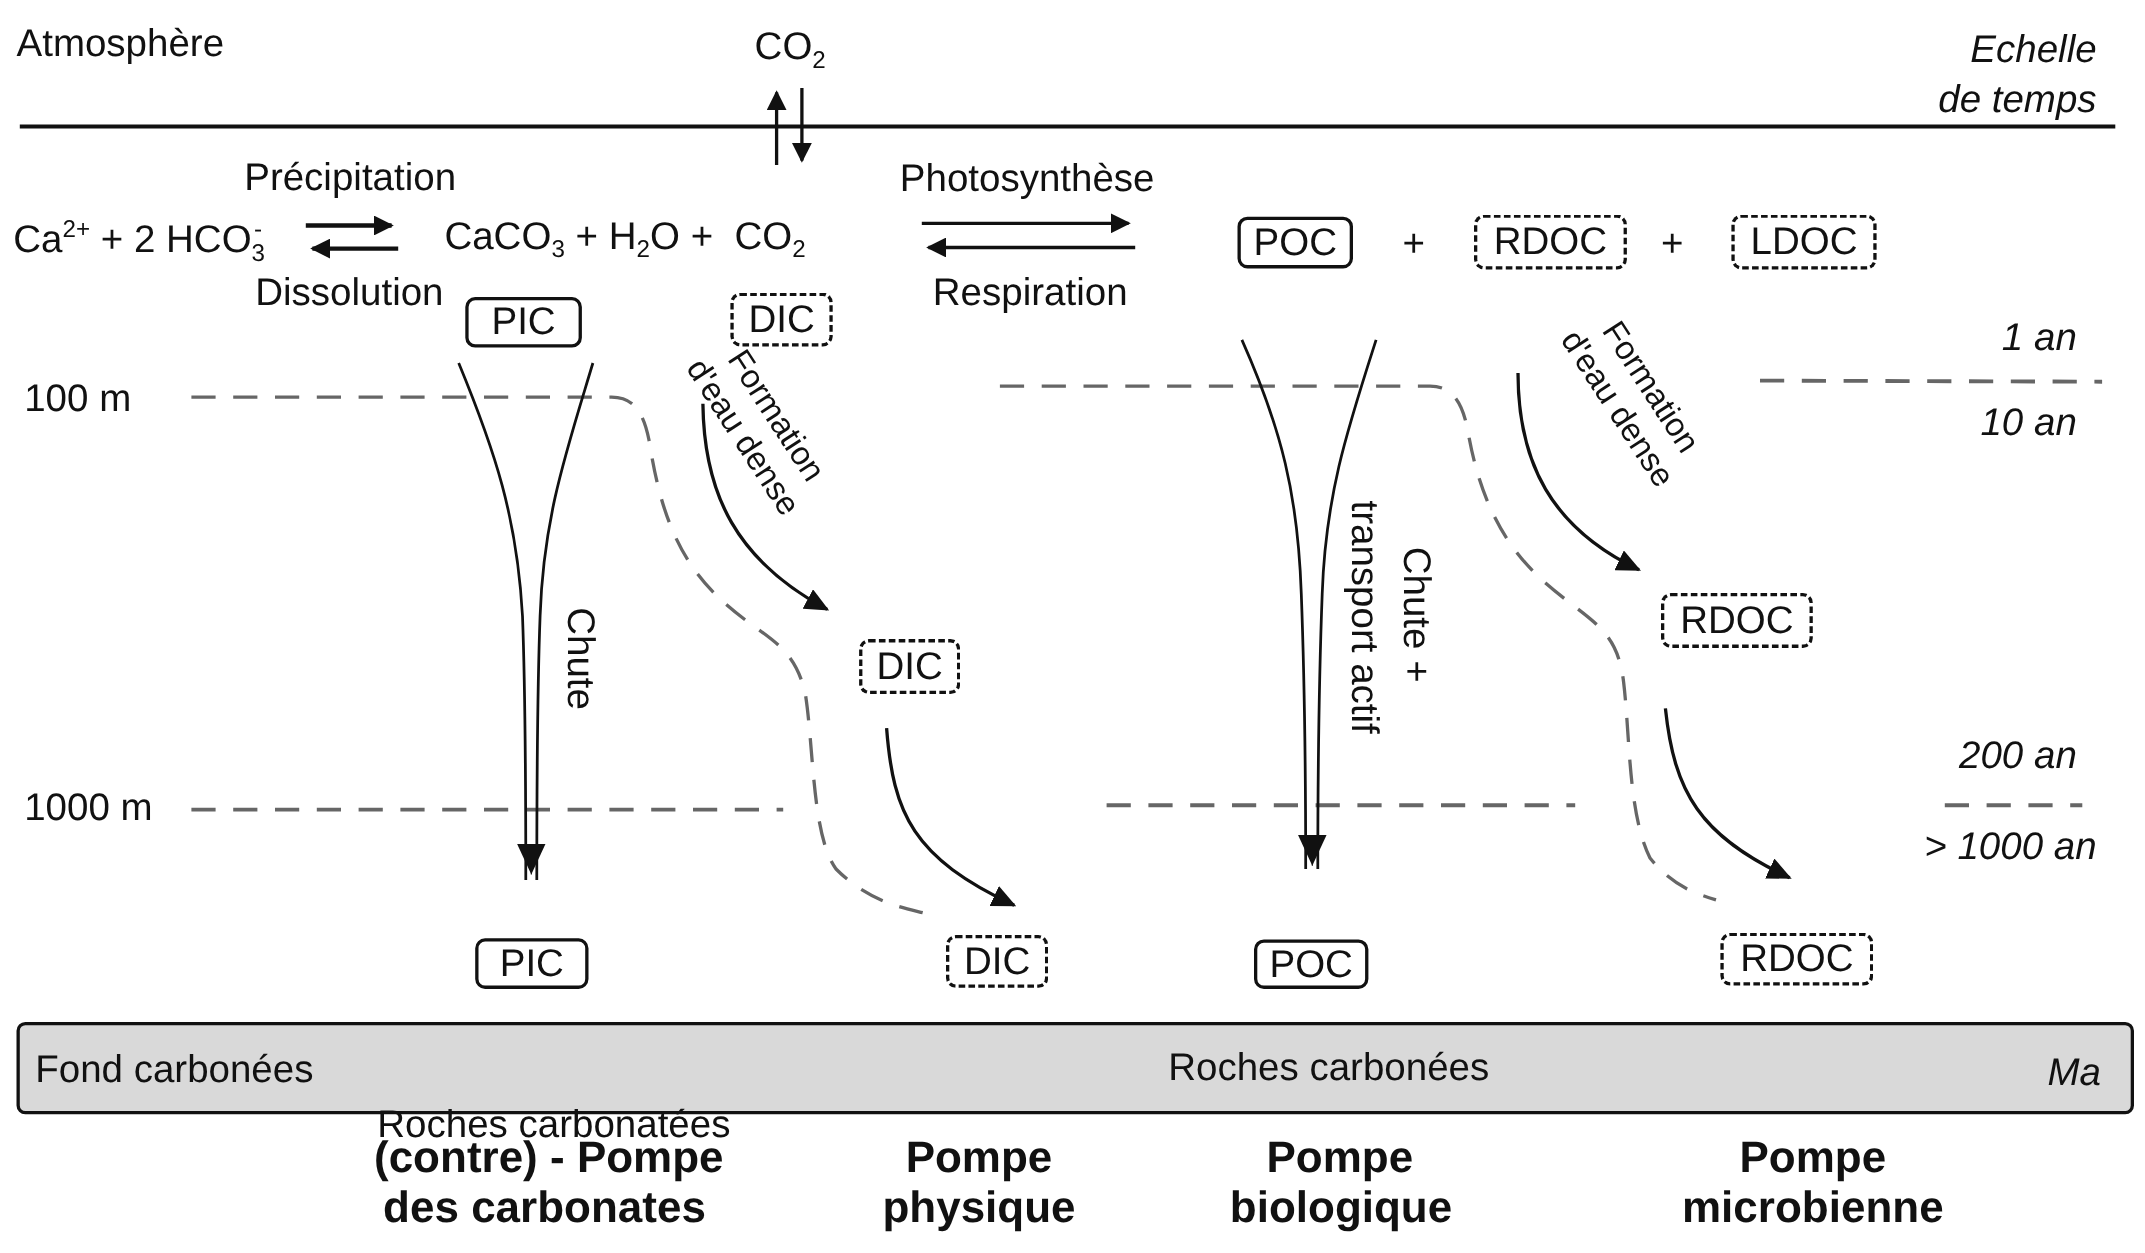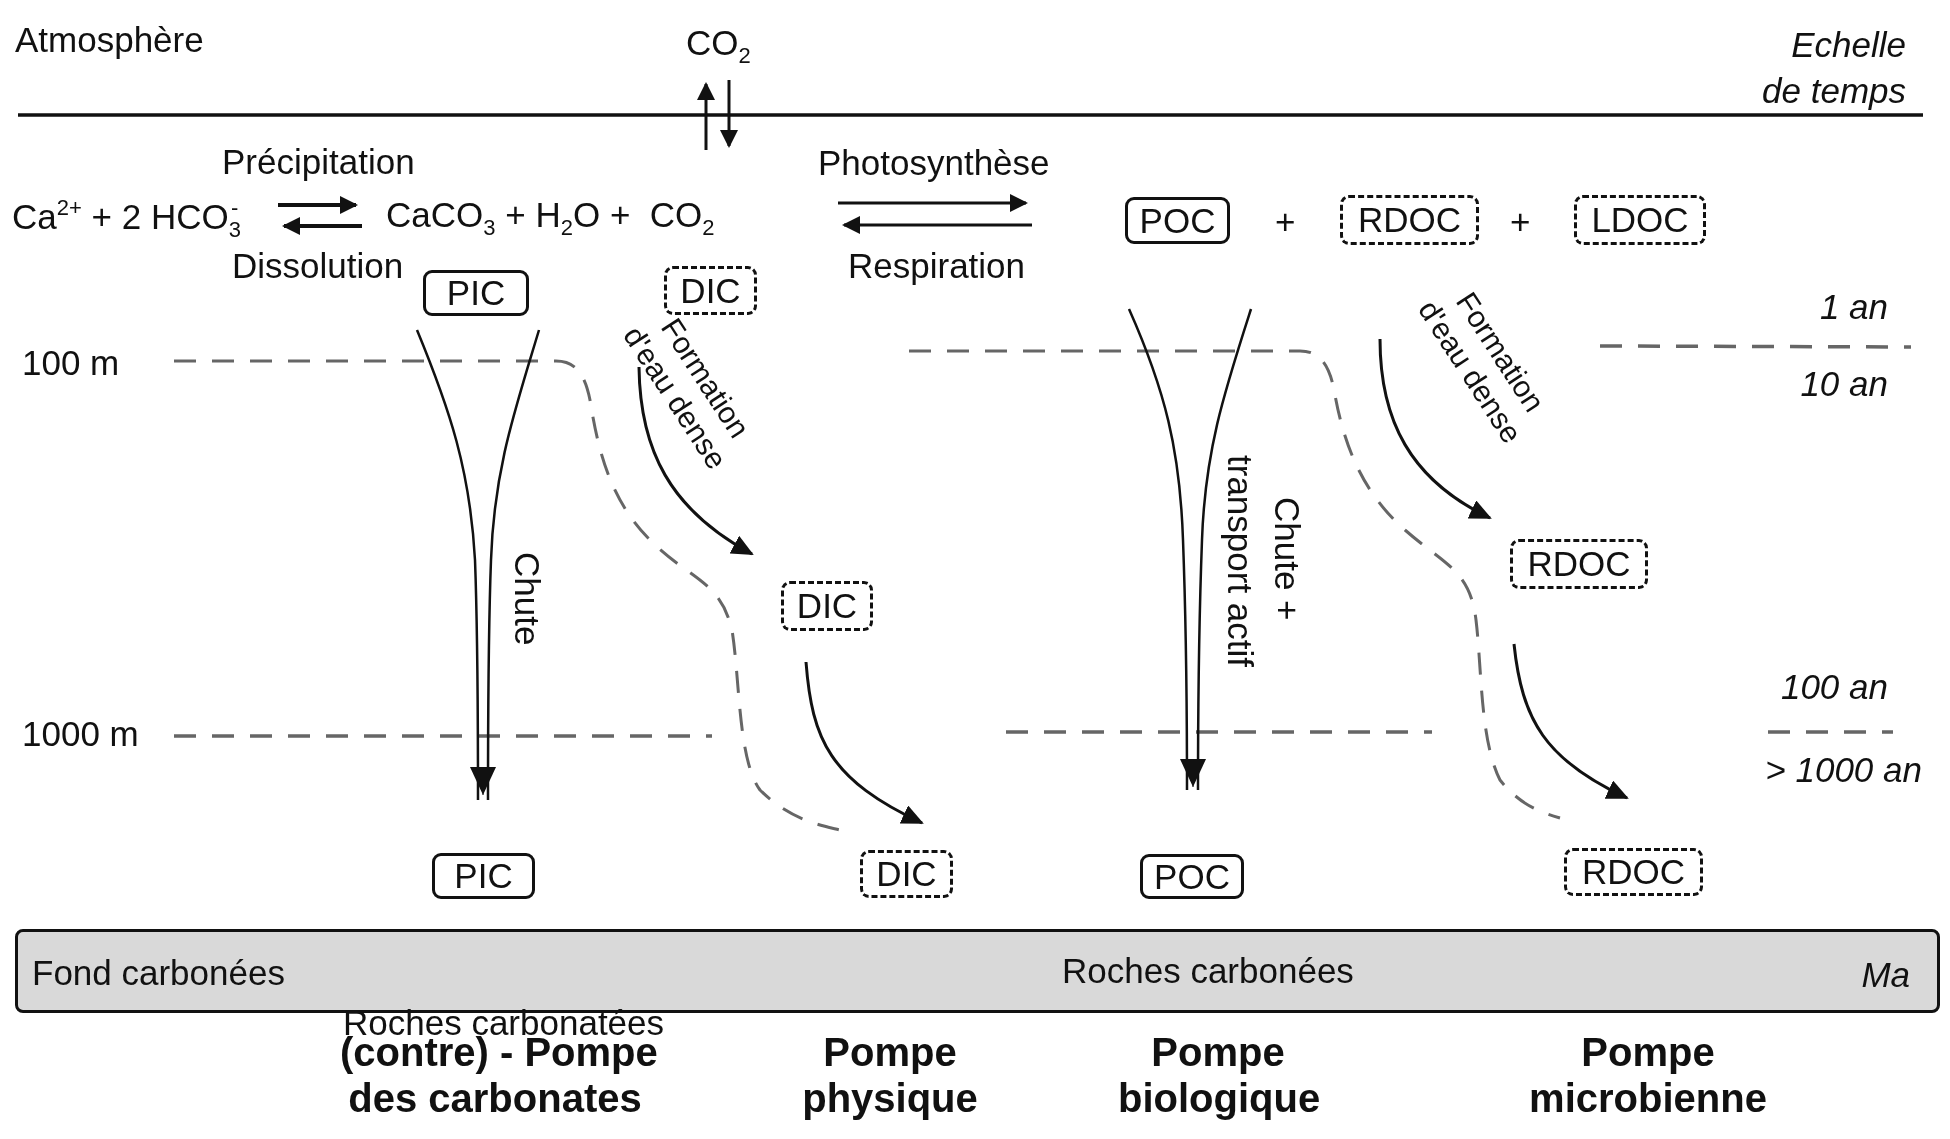--- a/index.html
+++ b/index.html
@@ -75,21 +75,21 @@
 
 <div class="t" style="left:15px; top:22px;">Atmosphère</div>
 <div class="t" style="left:686px; top:25px;"><span>CO</span><sub>2</sub></div>
 <div class="t it" style="right:44px; top:22px; text-align:right; line-height:46px;">
   <div>Echelle</div>
   <div>de temps</div>
 </div>
 
 <div class="t" style="left:222px; top:144px;">Précipitation</div>
 <div class="t" style="left:12px; top:197px;"><span>Ca</span><sup>2+</sup> <span>+ 2 HCO</span><sub>3</sub><sup style="margin-left:-10px;">-</sup></div>
-<div class="t" style="left:386px; top:197px;"><span>CaCO</span><sub>3</sub> <span>+ H</span><sub>2</sub><span>O +</span>&nbsp;&nbsp;<span>CO</span><sub>2</sub></div>
+<div class="t" style="left:404px; top:197px;"><span>CaCO</span><sub>3</sub> <span>+ H</span><sub>2</sub><span>O +</span>&nbsp;&nbsp;<span>CO</span><sub>2</sub></div>
 <div class="t" style="left:232px; top:248px;">Dissolution</div>
 
 <div class="t" style="left:818px; top:145px;">Photosynthèse</div>
 <div class="t" style="left:848px; top:248px;">Respiration</div>
 <div class="t" style="left:1275px; top:204px;">+</div>
 <div class="t" style="left:1510px; top:204px;">+</div>
 
 <div class="box solid" style="left:423px;  top:270px; width:106px; height:46px;">PIC</div>
 <div class="box dashed" style="left:664px;  top:266px; width:93px;  height:49px;">DIC</div>
 <div class="box solid" style="left:1125px; top:197px; width:105px; height:47px;">POC</div>
@@ -100,22 +100,22 @@
 <div class="box solid" style="left:432px;  top:853px; width:103px; height:46px;">PIC</div>
 <div class="box dashed" style="left:860px;  top:850px; width:93px;  height:48px;">DIC</div>
 <div class="box solid" style="left:1140px; top:854px; width:104px; height:45px;">POC</div>
 <div class="box dashed" style="left:1564px; top:848px; width:139px; height:48px;">RDOC</div>
 
 <div class="t" style="left:22px; top:345px;">100 m</div>
 <div class="t" style="left:22px; top:716px;">1000 m</div>
 
 <div class="t it" style="right:62px; top:289px;">1 an</div>
 <div class="t it" style="right:62px; top:366px;">10 an</div>
-<div class="t it" style="right:62px; top:669px;">100 an</div>
-<div class="t it" style="right:28px; top:752px;margin-left:34px;">&gt; 1000 an</div>
+<div class="t it" style="right:62px; top:669px;">200 an</div>
+<div class="t it" style="right:44px; top:752px;margin-left:34px;">&gt; 1000 an</div>
 
 <div class="t rot90" style="left:545px; top:552px;">Chute</div>
 <div class="t rot90" style="left:1305px; top:497px;">Chute +</div>
 <div class="t rot90" style="left:1258px; top:455px;">transport actif</div>
 
 <div class="t" style="left:690px; top:388px; font-size:30px; line-height:36px; text-align:center; transform-origin:center; transform:translate(-50%,-50%) rotate(57deg);">
   <div>Formation</div>
   <div>d'eau dense</div>
 </div>
 <div class="t" style="left:1485px; top:362px; font-size:30px; line-height:36px; text-align:center; transform-origin:center; transform:translate(-50%,-50%) rotate(57deg);">

